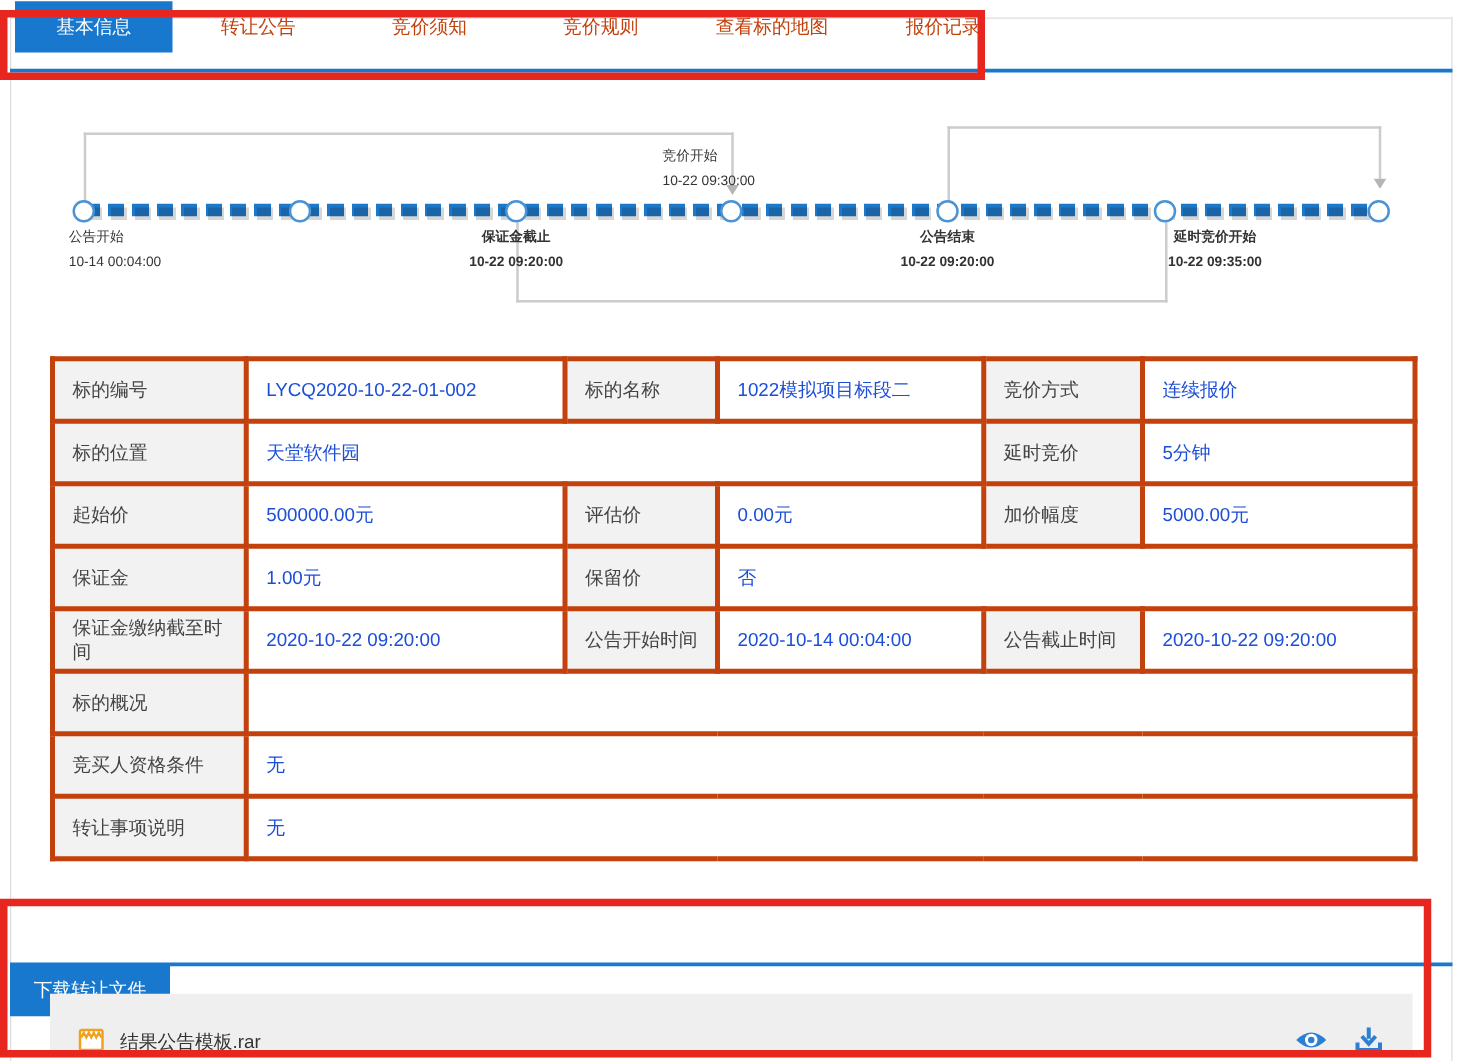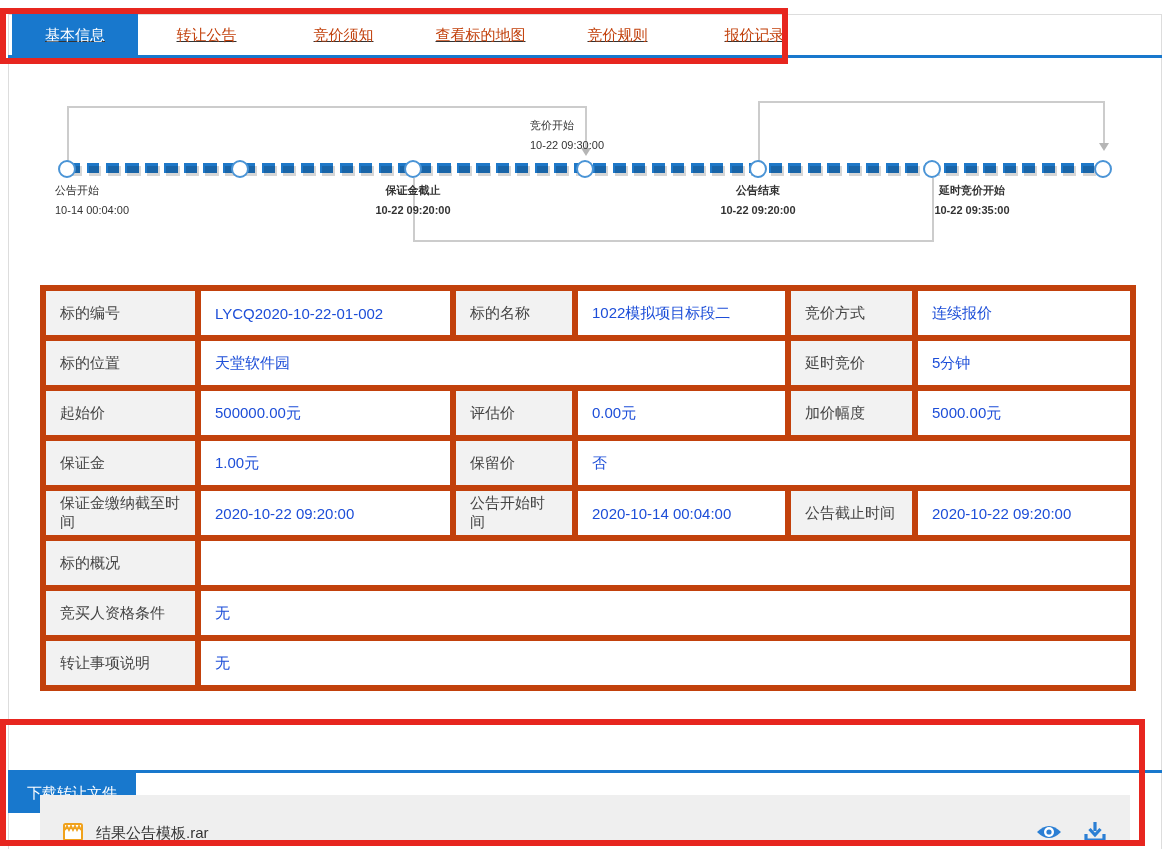--- a/index.html
+++ b/index.html
@@ -5,21 +5,21 @@
   * { margin: 0; padding: 0; box-sizing: border-box; }
   html,body { width: 1171px; height: 849px; background: #fff;
     font-family: "Liberation Sans", "DejaVu Sans", sans-serif; color: #333; }
   #stage { position: relative; width: 1171px; height: 849px; overflow: hidden; background: #fff; }
 
   
   .page-frame { position: absolute; left: 8px; top: 14px; width: 1154px; height: 835px;
     border: 1px solid #ddd; border-bottom: none; background: #fff; }
 
   
-  .tabbar { position: absolute; left: 8px; top: 14px; width: 1154px; height: 28px; display: flex; align-items: flex-start; z-index: 3; text-decoration: underline; }
+  .tabbar { position: absolute; left: 8px; top: 14px; width: 1154px; height: 28px; display: flex; align-items: flex-end; z-index: 3; }
   .tab { width: 137px; line-height: 41px; text-align: center; font-size: 15px; color: #c2410c; cursor: pointer; }
   .tab.active { width: 126px; margin-left: 4px; background: #1878cd; color: #fff; }
   .tab-underline { position: absolute; left: 8px; top: 55px; width: 1154px; height: 3px; background: #1878cd; z-index: 3; }
 
   
   .tl-bracket-h { position: absolute; height: 2px; background: #ccc; z-index: 1; }
   .tl-bracket-v { position: absolute; width: 2px; background: #ccc; z-index: 1; }
   .tl-arrow { position: absolute; width: 0; height: 0; border-left: 5px solid transparent;
     border-right: 5px solid transparent; border-top: 8px solid #b5b5b5; z-index: 1; }
   .tl-dashes { position: absolute; left: 67px; top: 163px; width: 1037px; height: 13px; z-index: 2;
@@ -29,21 +29,21 @@
     background-size: 100% 10px, 100% 10px;
     background-position: 2px 3px, 0 0;
     background-repeat: no-repeat, no-repeat; }
   .tl-node { position: absolute; top: 160px; width: 18px; height: 18px; border-radius: 50%;
     background: #fff; border: 2px solid #4a94d6; z-index: 3; }
   .tl-label { position: absolute; z-index: 4; font-size: 11px; line-height: 20px; color: #333; white-space: nowrap; }
   .tl-label.center { transform: translateX(-50%); text-align: center; font-weight: bold; }
 
   
   .details { position: absolute; left: 40px; top: 285px; width: 1090px; border-collapse: collapse; table-layout: fixed; z-index: 2; }
-  .details td { border: 6px solid #c2410c; height: 50px; font-size: 15px; padding: 0 14px; vertical-align: middle; }
+  .details td { border: 4px solid #c2410c; height: 50px; font-size: 15px; padding: 0 14px; vertical-align: middle; }
   .details td.lbl { background: #f2f2f2; color: #444; }
   .details td.val { background: #fff; color: #1d4ed8; }
 
   
   .dl-tab { position: absolute; left: 8px; top: 772px; width: 128px; height: 41px; background: #1878cd;
     color: #fff; font-size: 15px; line-height: 41px; text-align: center; z-index: 3; }
   .dl-underline { position: absolute; left: 8px; top: 770px; width: 1154px; height: 3px; background: #1878cd; z-index: 3; }
   .file-row { position: absolute; left: 40px; top: 795px; width: 1090px; height: 48px; background: #efefef;
     display: flex; align-items: flex-end; z-index: 3; }
   .file-row .ficon { margin-left: 22px; width: 22px; height: 22px; flex: 0 0 auto; }
@@ -61,22 +61,22 @@
 <body>
 
 <div id="stage">
 
   <div class="page-frame"></div>
 
   <div class="tabbar">
     <div class="tab active">基本信息</div>
     <div class="tab">转让公告</div>
     <div class="tab">竞价须知</div>
+    <div class="tab">竞价规则</div>
     <div class="tab">查看标的地图</div>
-    <div class="tab">竞价规则</div>
     <div class="tab">报价记录</div>
   </div>
   <div class="tab-underline"></div>
 
   <div class="tl-bracket-v" style="left:67px; top:106px; height:56px;"></div>
   <div class="tl-bracket-h" style="left:67px; top:106px; width:520px;"></div>
   <div class="tl-bracket-v" style="left:585px; top:106px; height:42px;"></div>
   <div class="tl-arrow" style="left:581px; top:148px;"></div>
 
   <div class="tl-bracket-v" style="left:758px; top:101px; height:60px;"></div>

